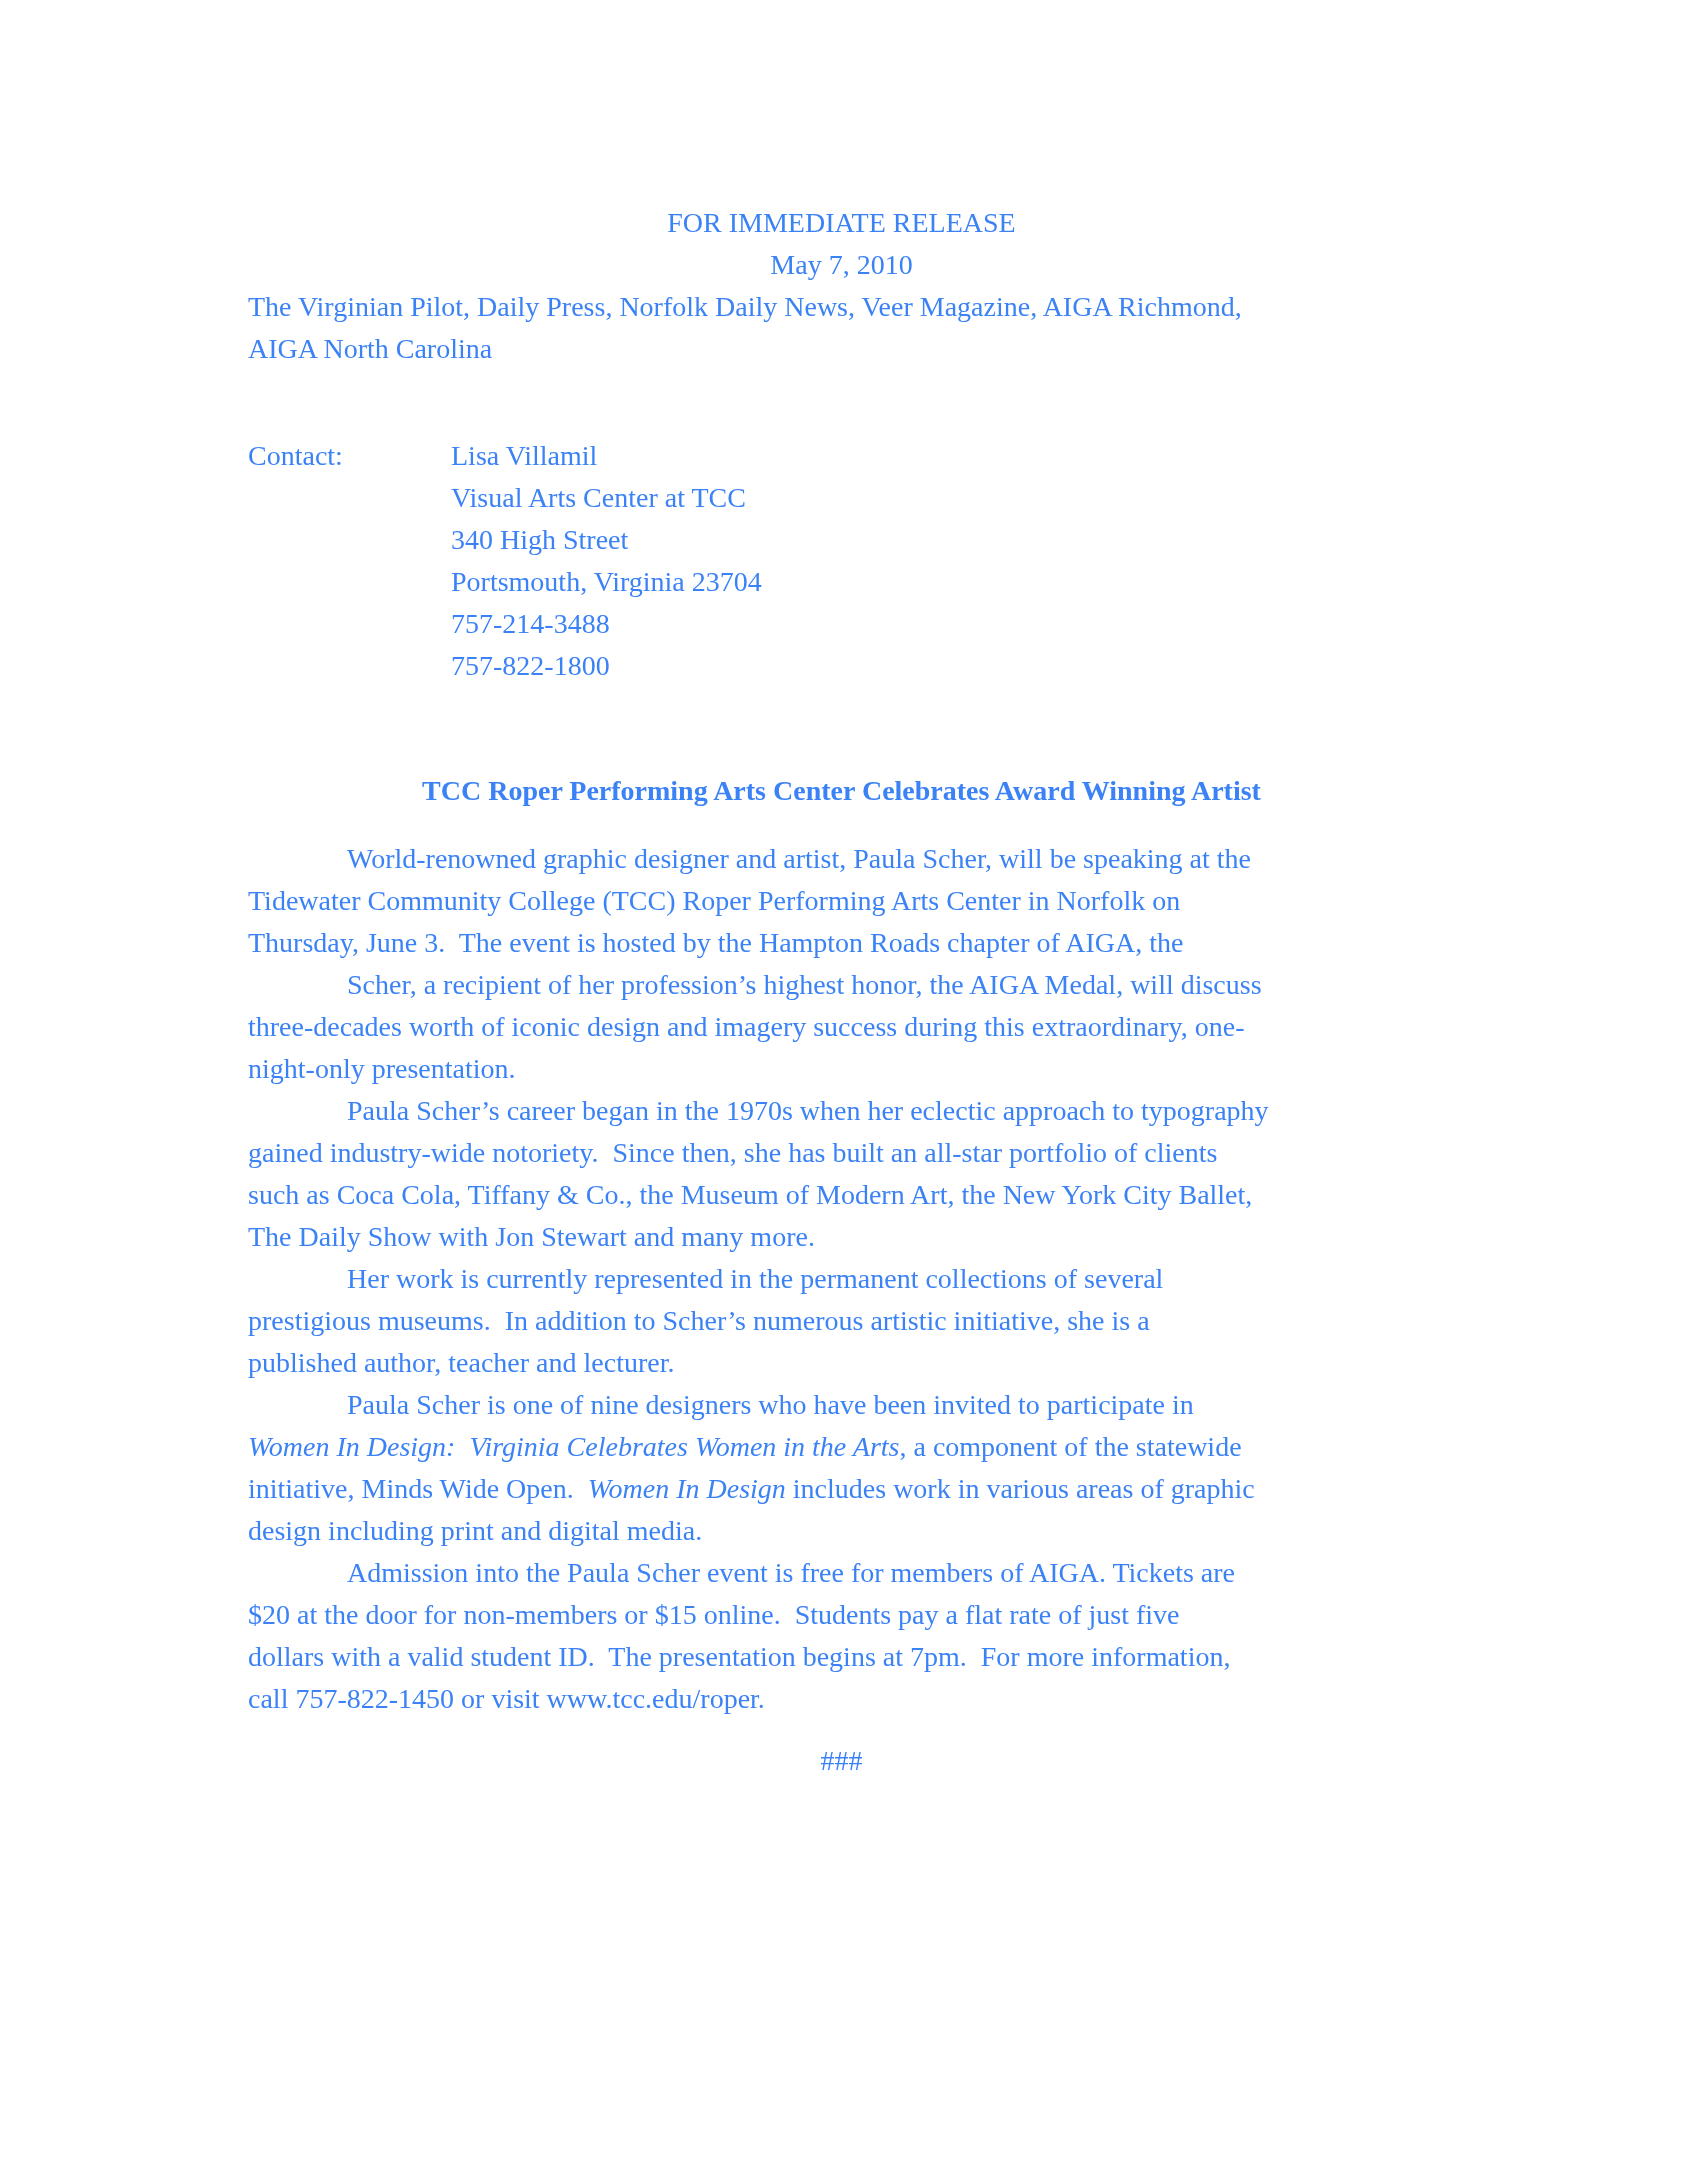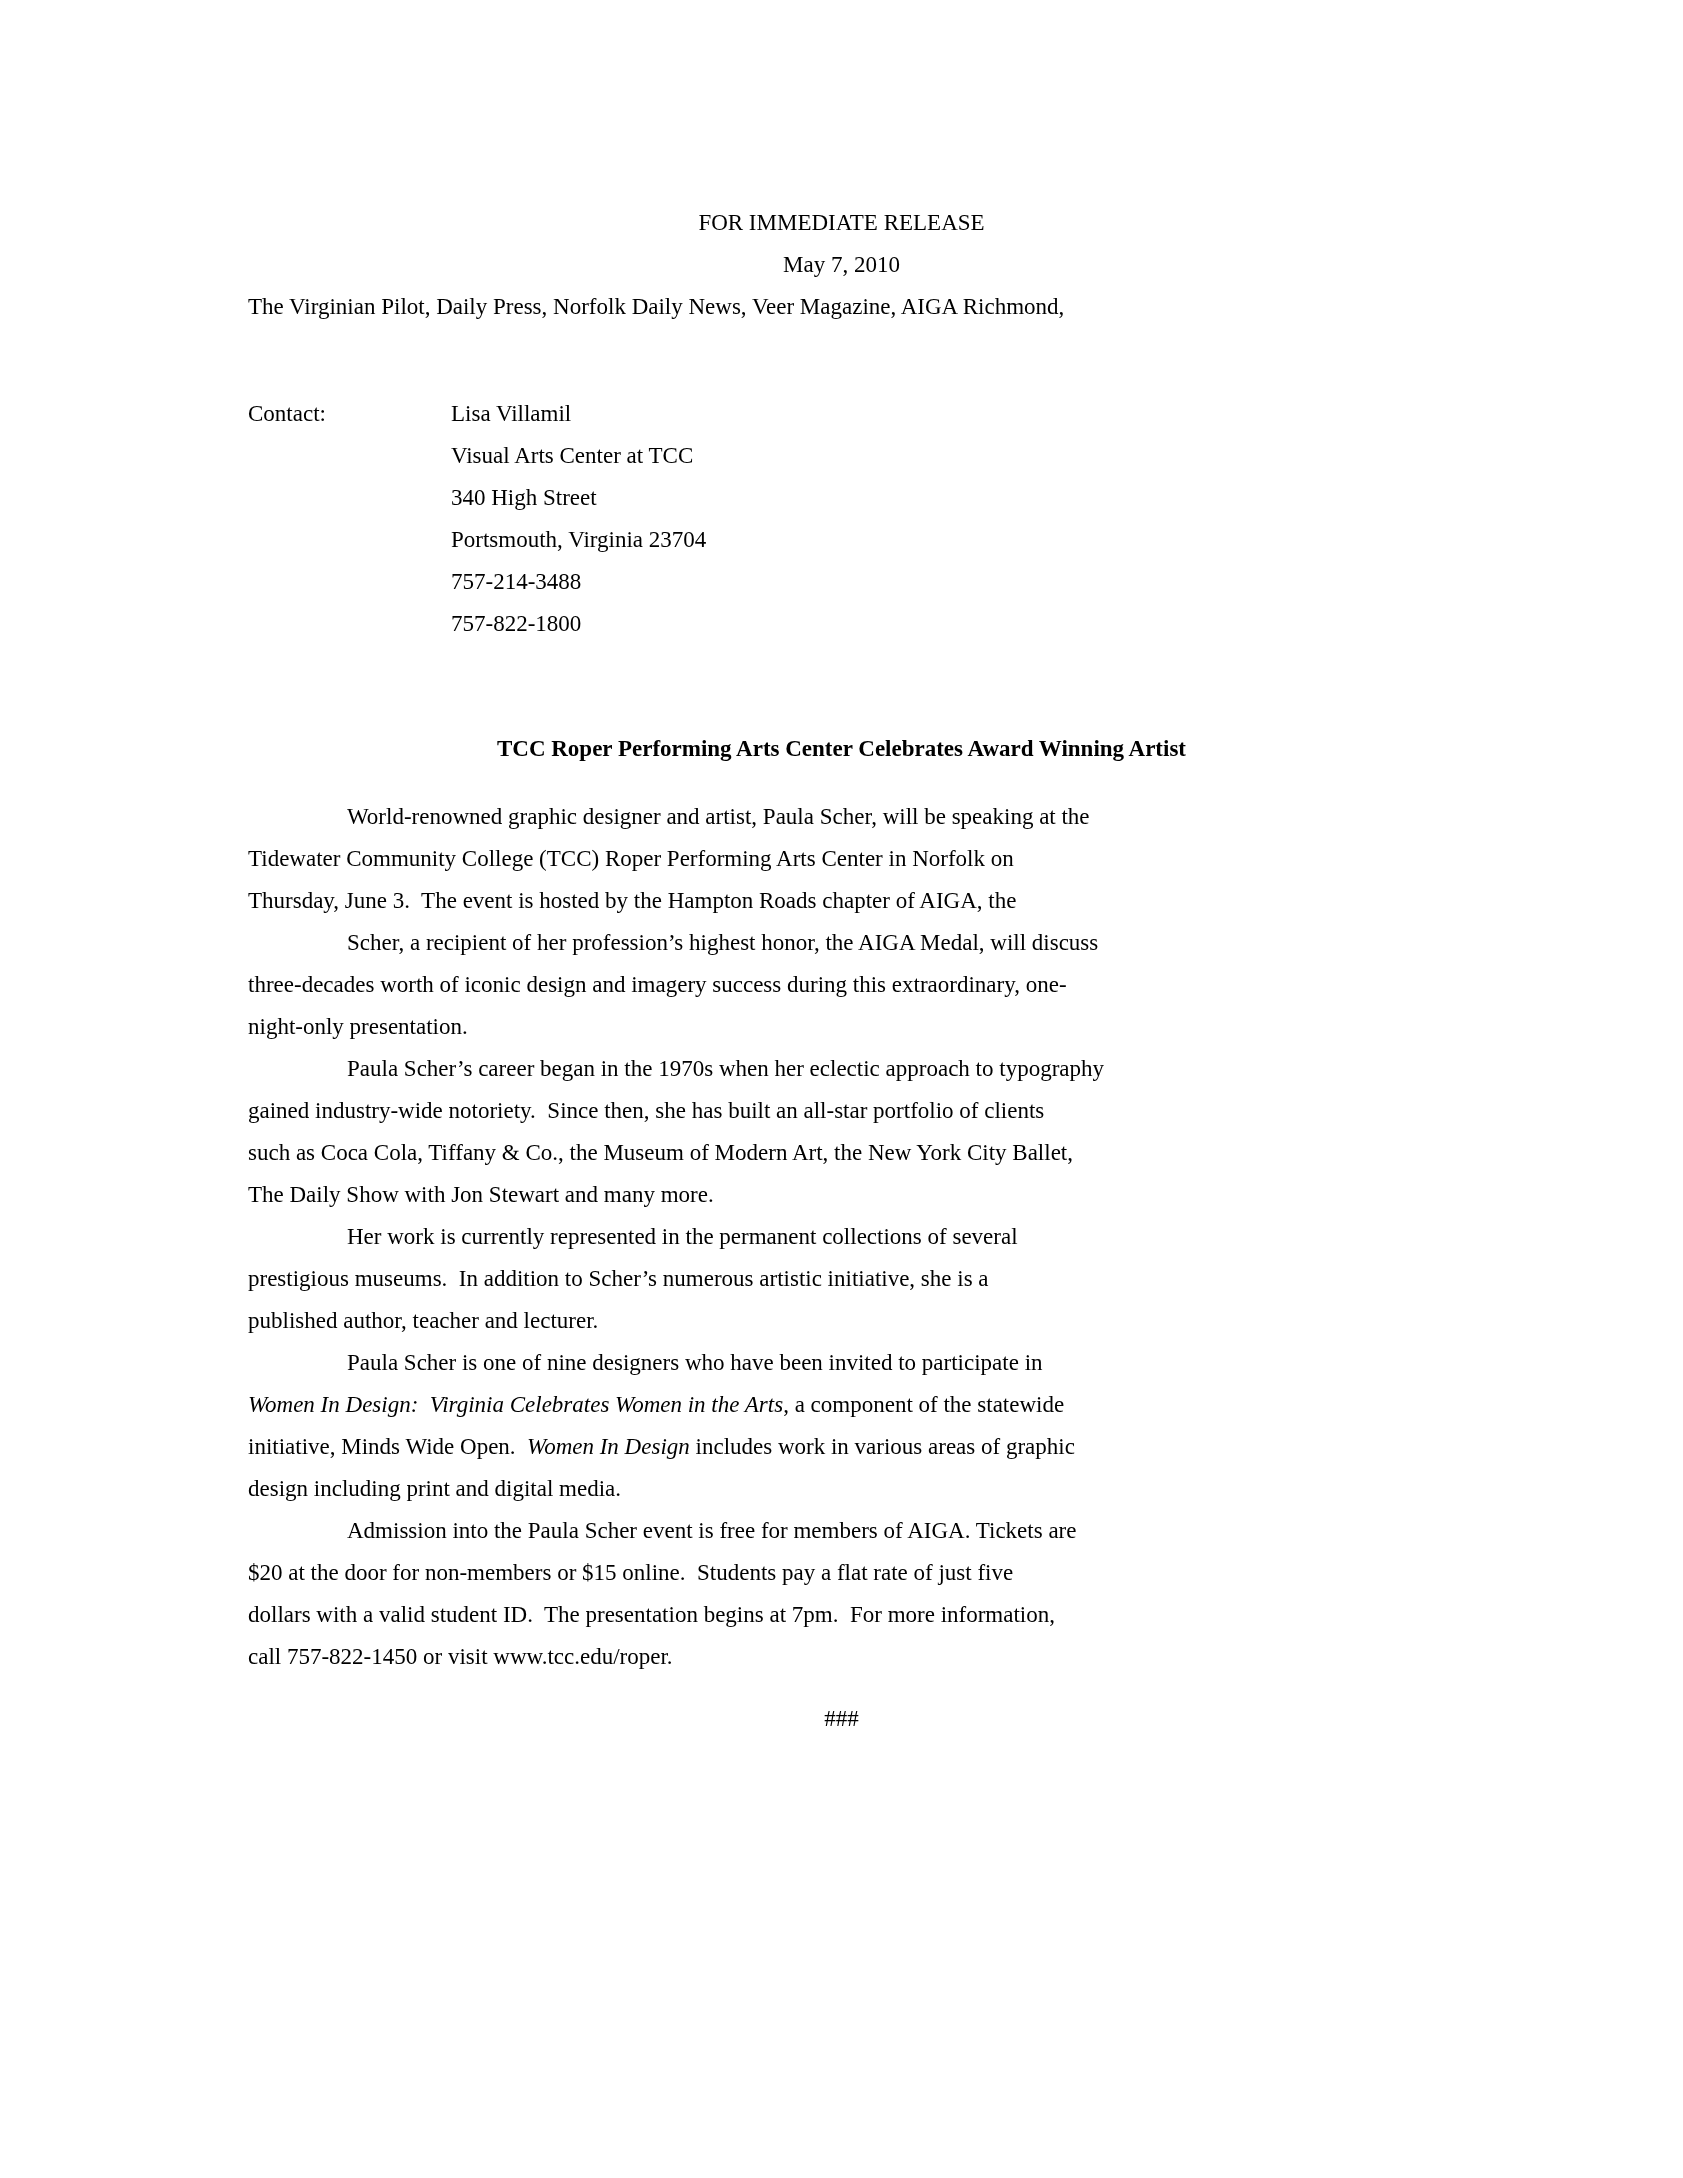--- a/index.html
+++ b/index.html
@@ -2,23 +2,23 @@
 <html><head>
 <meta charset="utf-8">
 <style>
   * { margin: 0; padding: 0; box-sizing: border-box; }
   html, body { background: #ffffff; }
   .page {
     position: relative;
     width: 1683px;
     height: 2048px;
     background: #ffffff;
-    color: #000000;
+    color: #3b82f6;
     font-family: "Liberation Serif", "DejaVu Serif", serif;
-    font-size: 23px;
+    font-size: 28px;
     line-height: 42px;
     padding: 202px 248px 0 248px;
     overflow: hidden;
   }
   .line { white-space: pre; }
   .centered { text-align: center; }
   .recipients { }
   .contact { margin-top: 65px; display: flex; align-items: flex-start; }
   .contact-label { flex: 0 0 203px; width: 203px; }
   .headline { margin-top: 83px; text-align: center; font-weight: bold; }
@@ -32,20 +32,21 @@
 
 <div class="page">
 
   <div class="centered">
     <div class="line">FOR IMMEDIATE RELEASE</div>
     <div class="line">May 7, 2010</div>
   </div>
 
   <div class="recipients">
       <div class="line">The Virginian Pilot, Daily Press, Norfolk Daily News, Veer Magazine, AIGA Richmond,</div>
+      <div class="line">AIGA North Carolina</div>
     </div>
 
   <div class="contact">
     <div class="contact-label line">Contact:</div>
     <div class="contact-lines">
         <div class="line">Lisa Villamil</div>
         <div class="line">Visual Arts Center at TCC</div>
         <div class="line">340 High Street</div>
         <div class="line">Portsmouth, Virginia 23704</div>
         <div class="line">757-214-3488</div>

